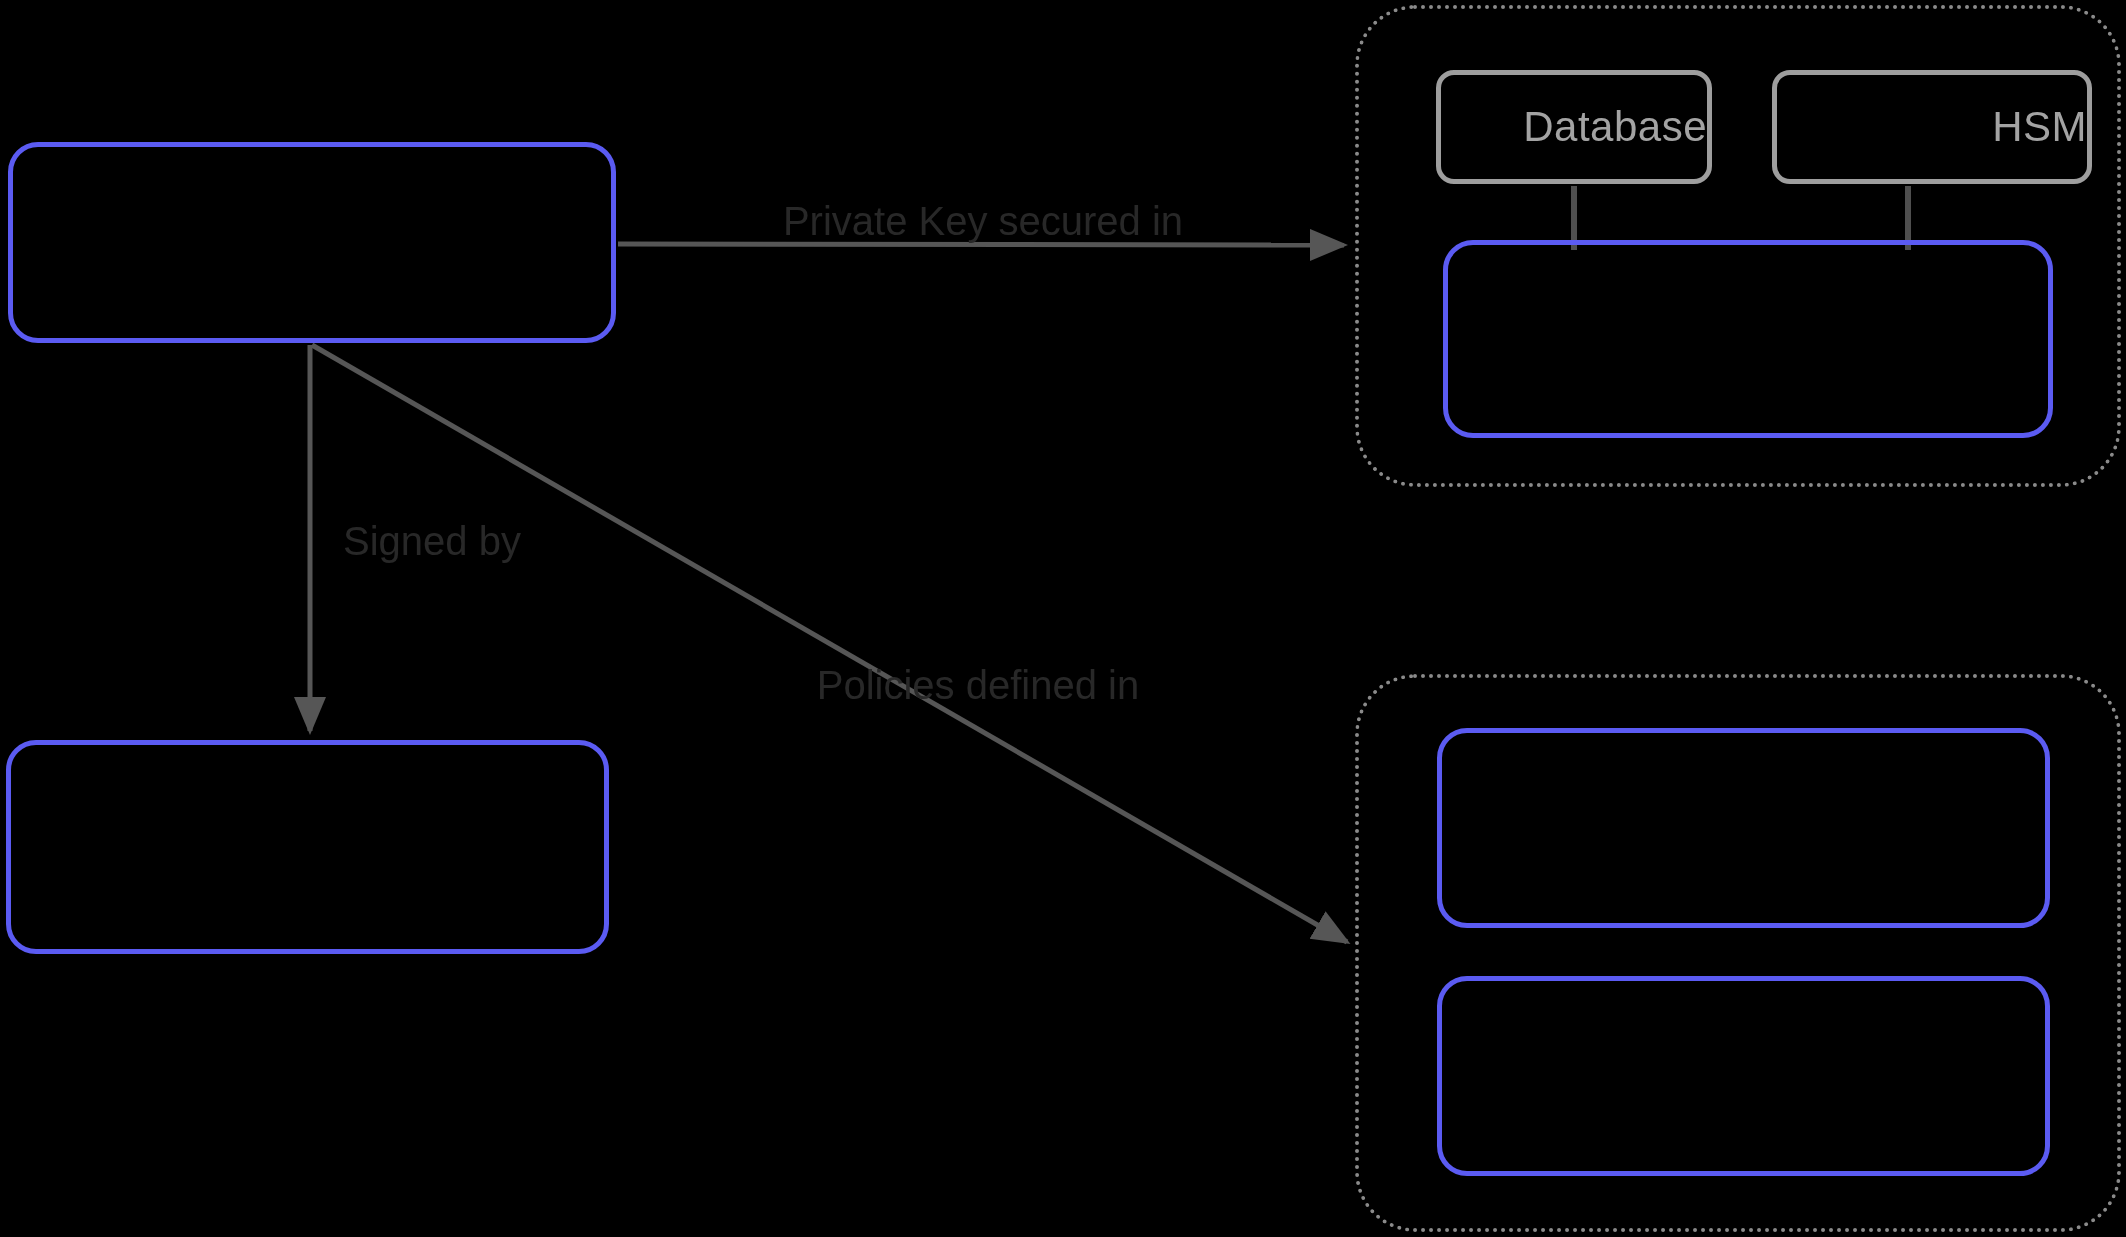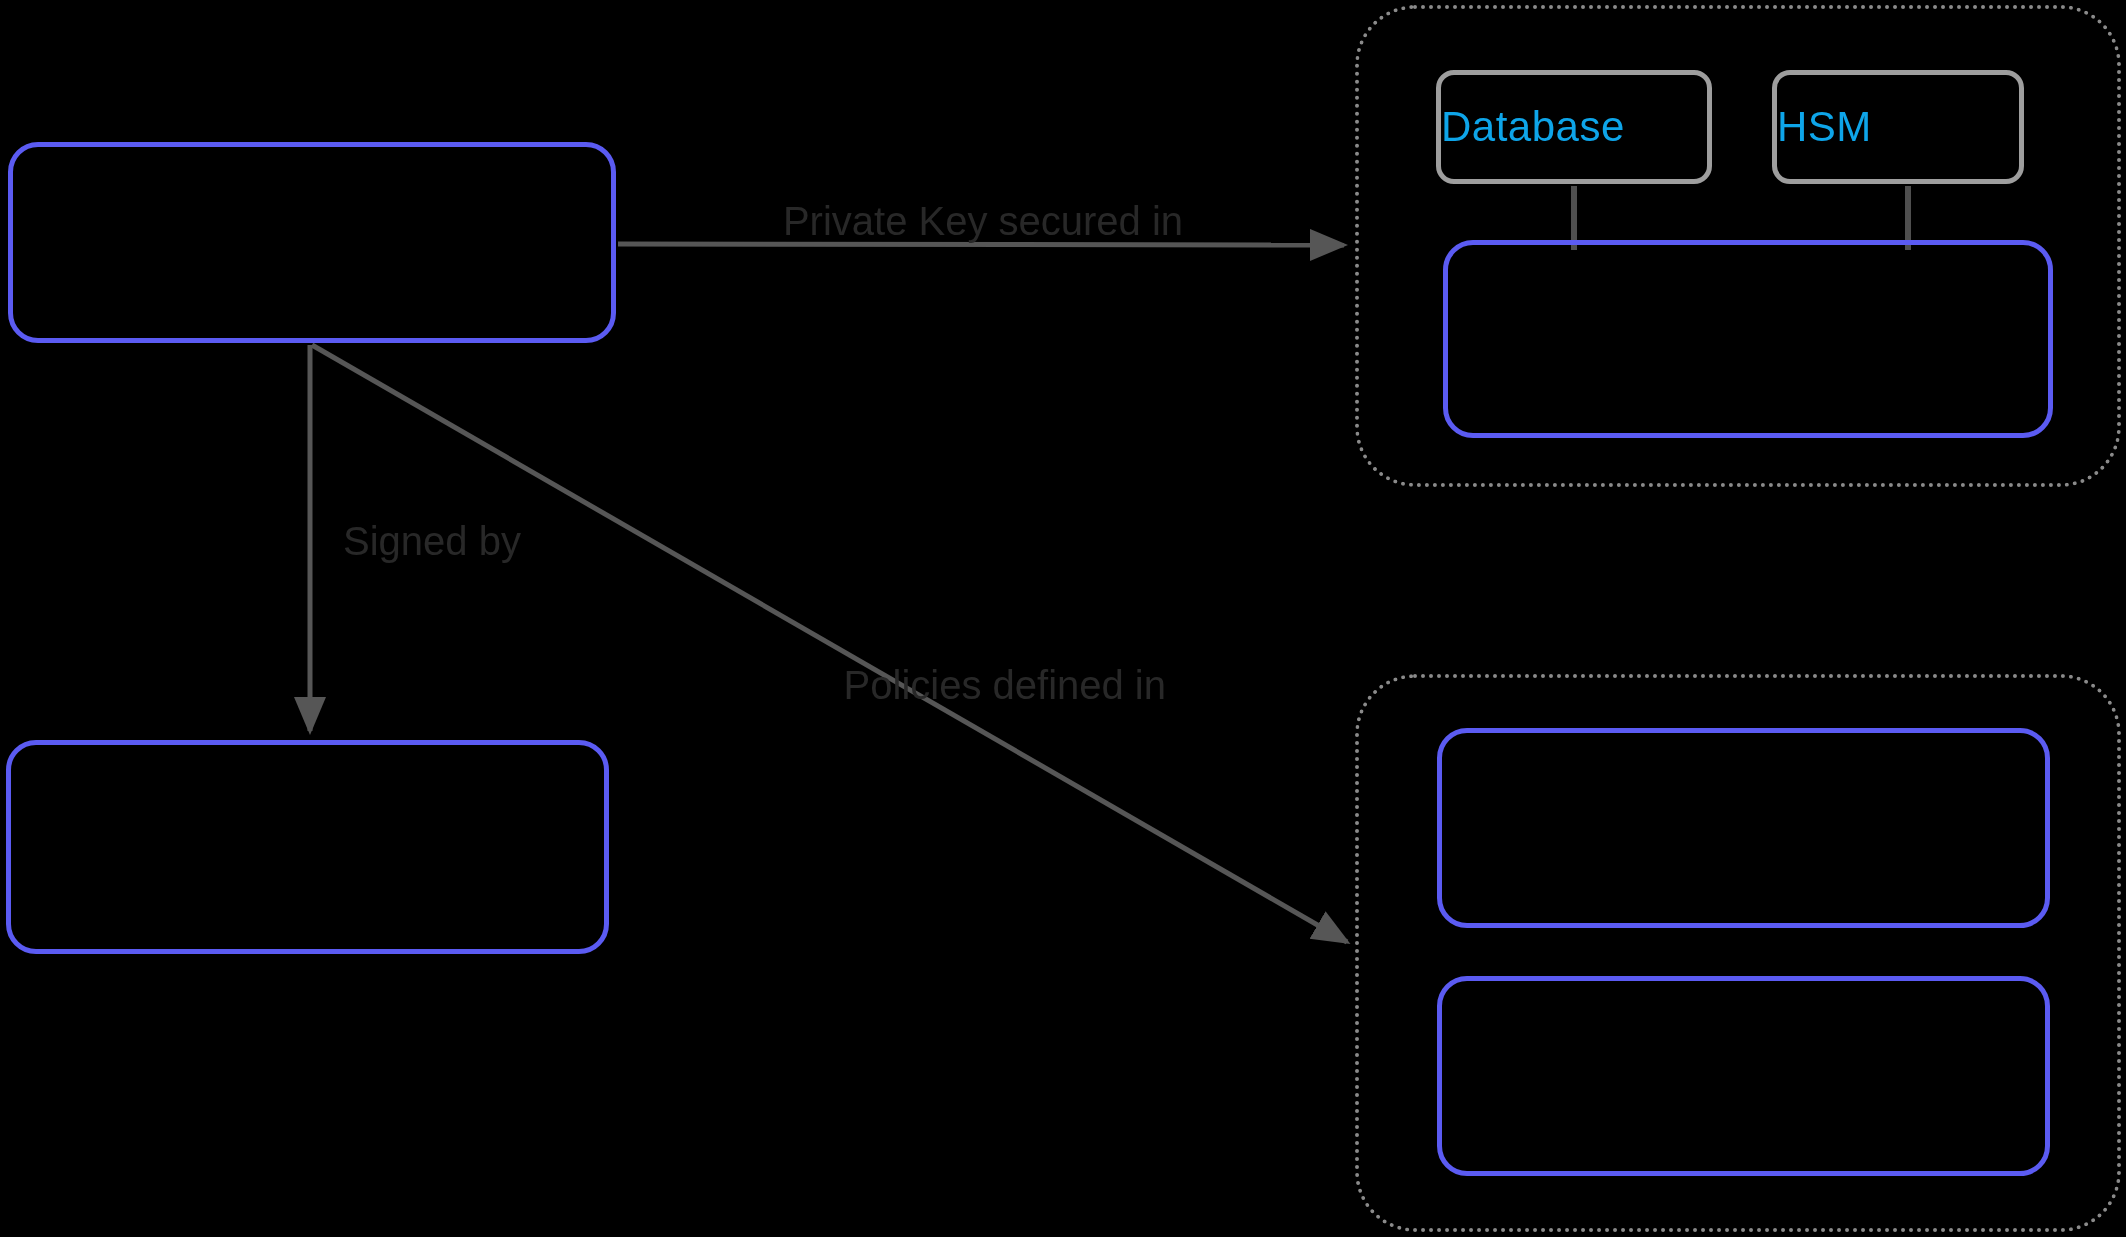--- a/index.html
+++ b/index.html
@@ -24,22 +24,22 @@
     background: transparent;
   }
 
   
   .gray-box {
     border: 5px solid #9e9e9e;
     border-radius: 18px;
     background: transparent;
     display: flex;
     align-items: center;
-    justify-content: flex-start;
-    color: #0ea5e9;
+    justify-content: flex-end;
+    color: #a3a3a3;
     font-size: 42px;
     font-weight: 400;
     letter-spacing: 0.5px;
   }
 
   
   .dotted-container {
     border: 4px dotted #8a8a8a;
     border-radius: 60px;
     background: transparent;
@@ -83,31 +83,31 @@
   <div class="abs blue-box" style="left:8px; top:142px; width:608px; height:201px;"></div>
 
   <div class="abs blue-box" style="left:6px; top:740px; width:603px; height:214px;"></div>
 
   <div class="abs dotted-container" style="left:1355px; top:5px; width:766px; height:482px;"></div>
 
   <div class="abs gray-box" style="left:1436px; top:70px; width:276px; height:114px;">
     <span>Database</span>
   </div>
 
-  <div class="abs gray-box" style="left:1772px; top:70px; width:252px; height:114px;">
+  <div class="abs gray-box" style="left:1772px; top:70px; width:320px; height:114px;">
     <span>HSM</span>
   </div>
 
   <div class="abs blue-box" style="left:1443px; top:240px; width:610px; height:198px;"></div>
 
   <div class="abs dotted-container" style="left:1355px; top:674px; width:766px; height:558px;"></div>
 
   <div class="abs blue-box" style="left:1437px; top:728px; width:613px; height:200px;"></div>
 
   <div class="abs blue-box" style="left:1437px; top:976px; width:613px; height:200px;"></div>
 
   <div class="abs edge-label center" style="left:758px; top:166px; width:450px;">Private Key secured in</div>
 
   <div class="abs edge-label" style="left:343px; top:518px;">Signed by</div>
 
-  <div class="abs edge-label center" style="left:790px; top:630px; width:376px;text-align:right;">Policies defined in</div>
+  <div class="abs edge-label center" style="left:790px; top:630px; width:376px;">Policies defined in</div>
 
 </div>
 
 </body></html>

